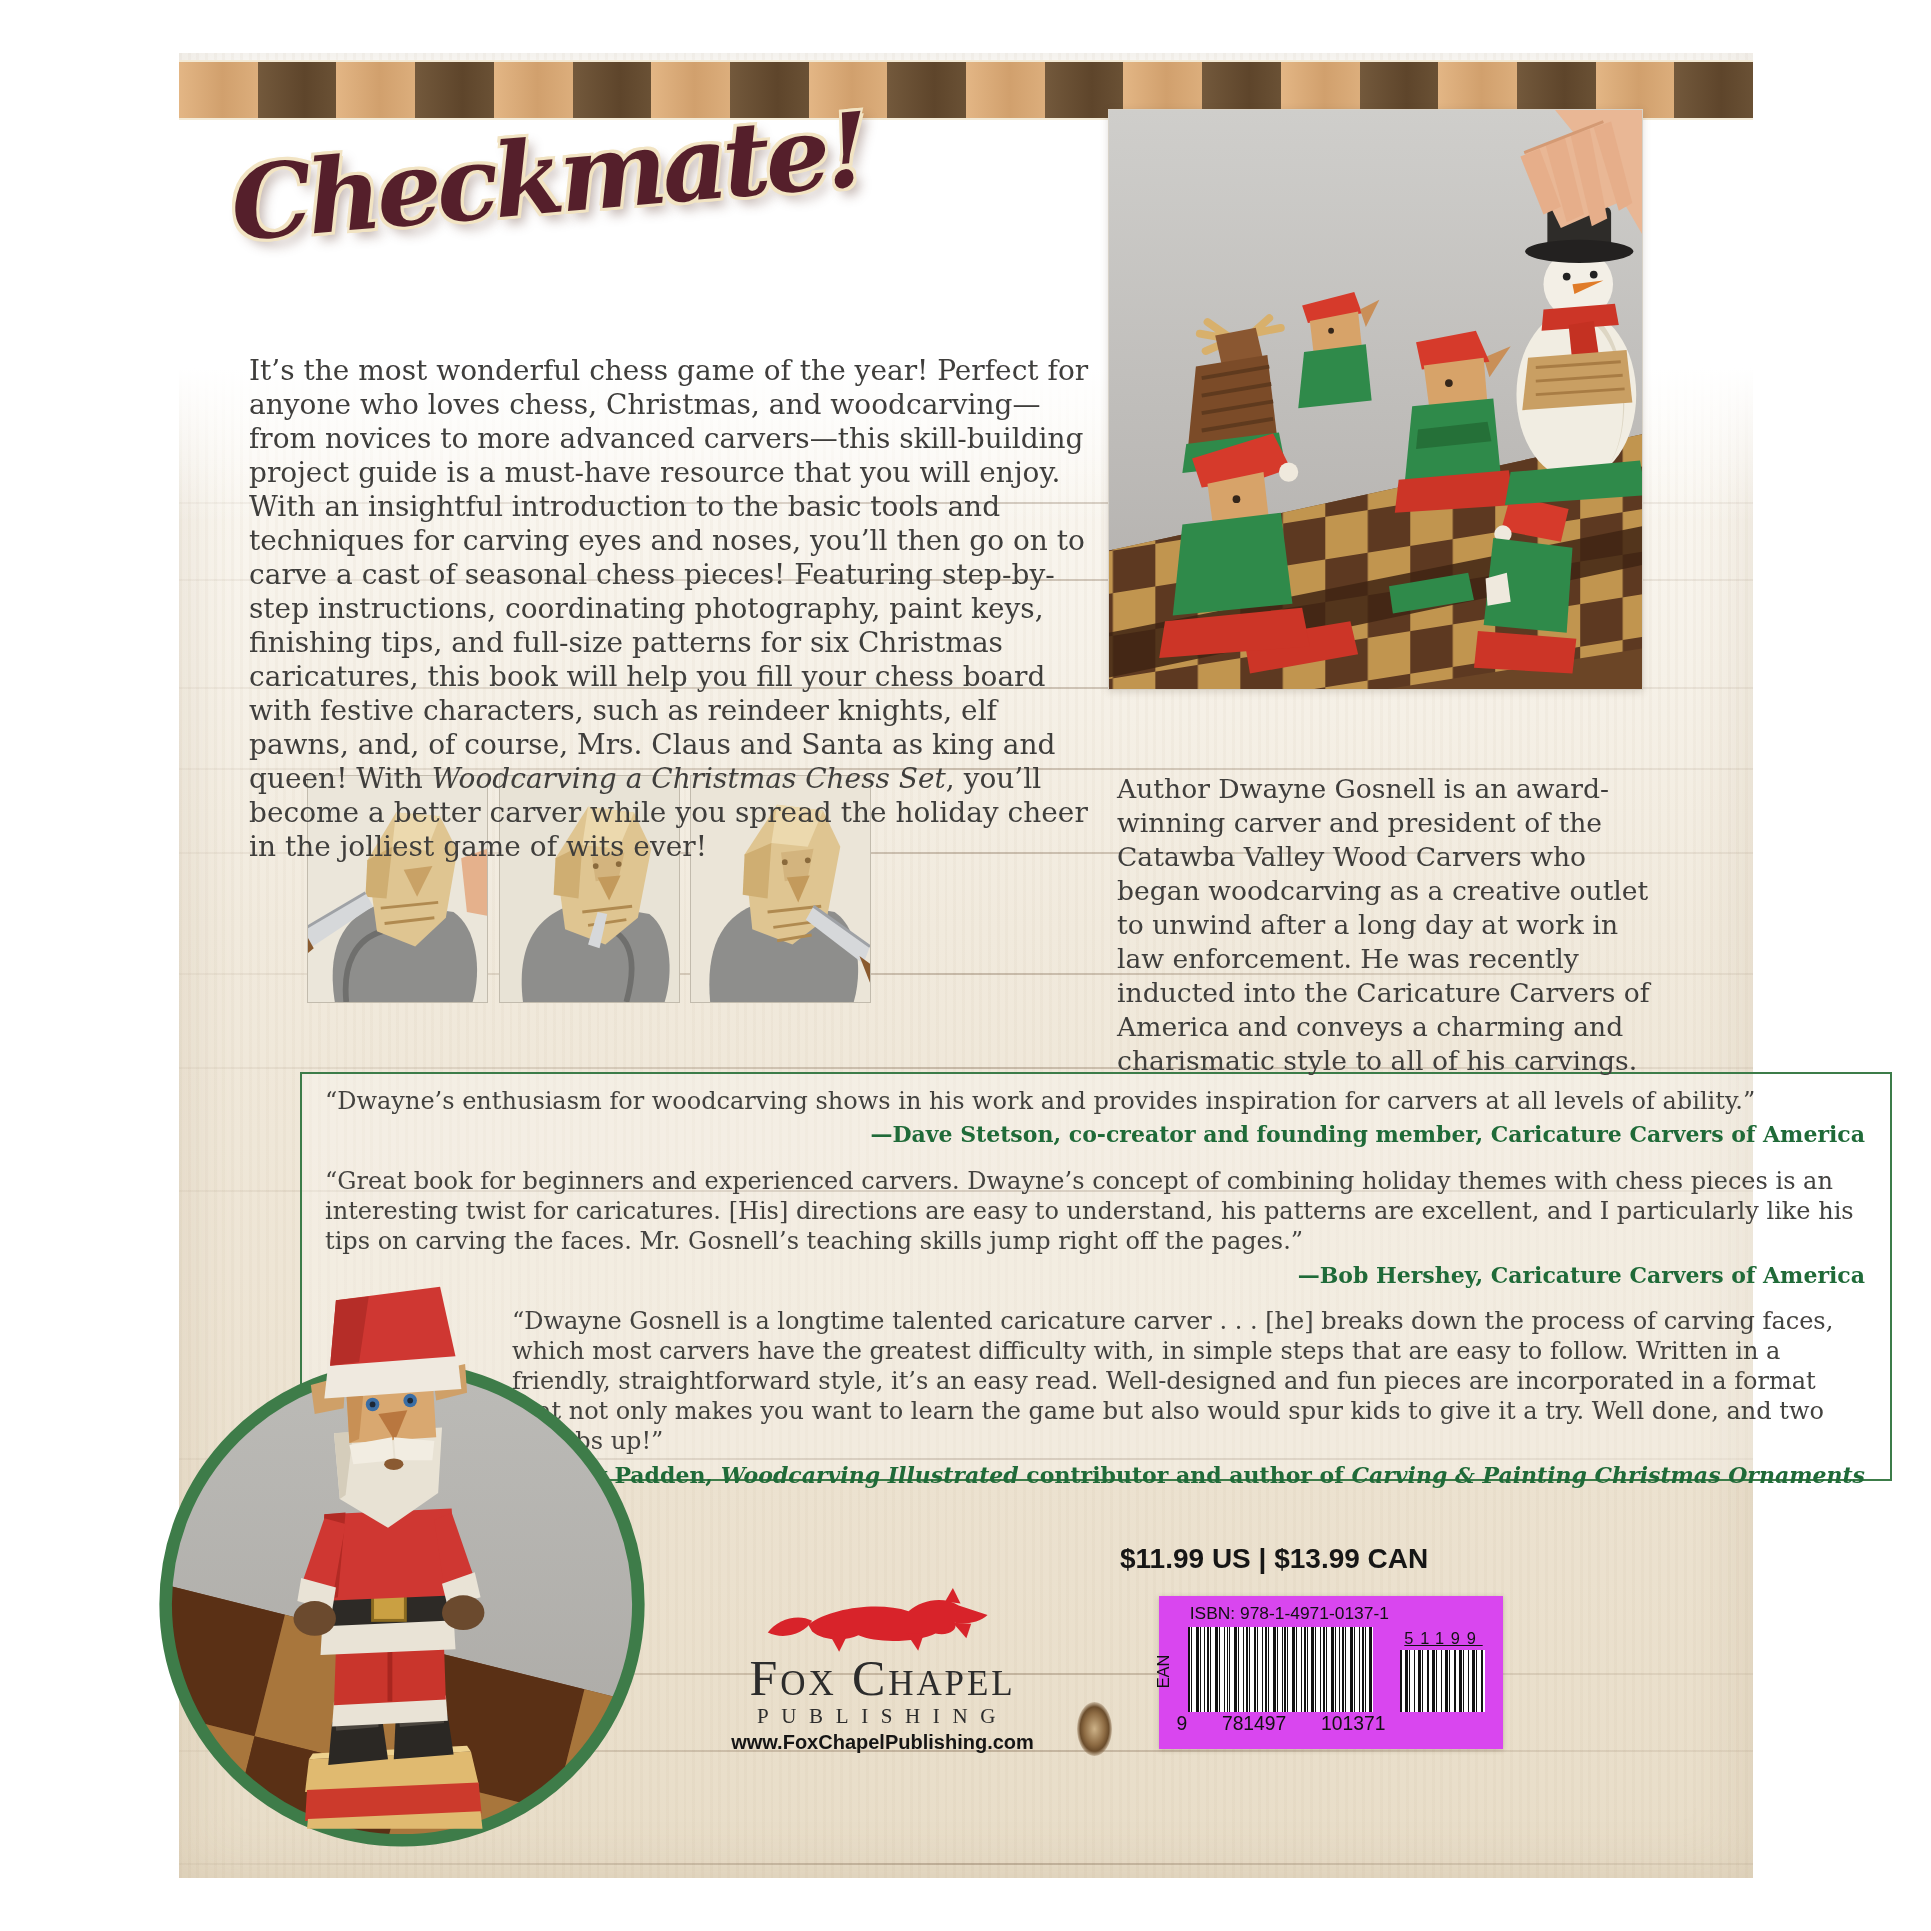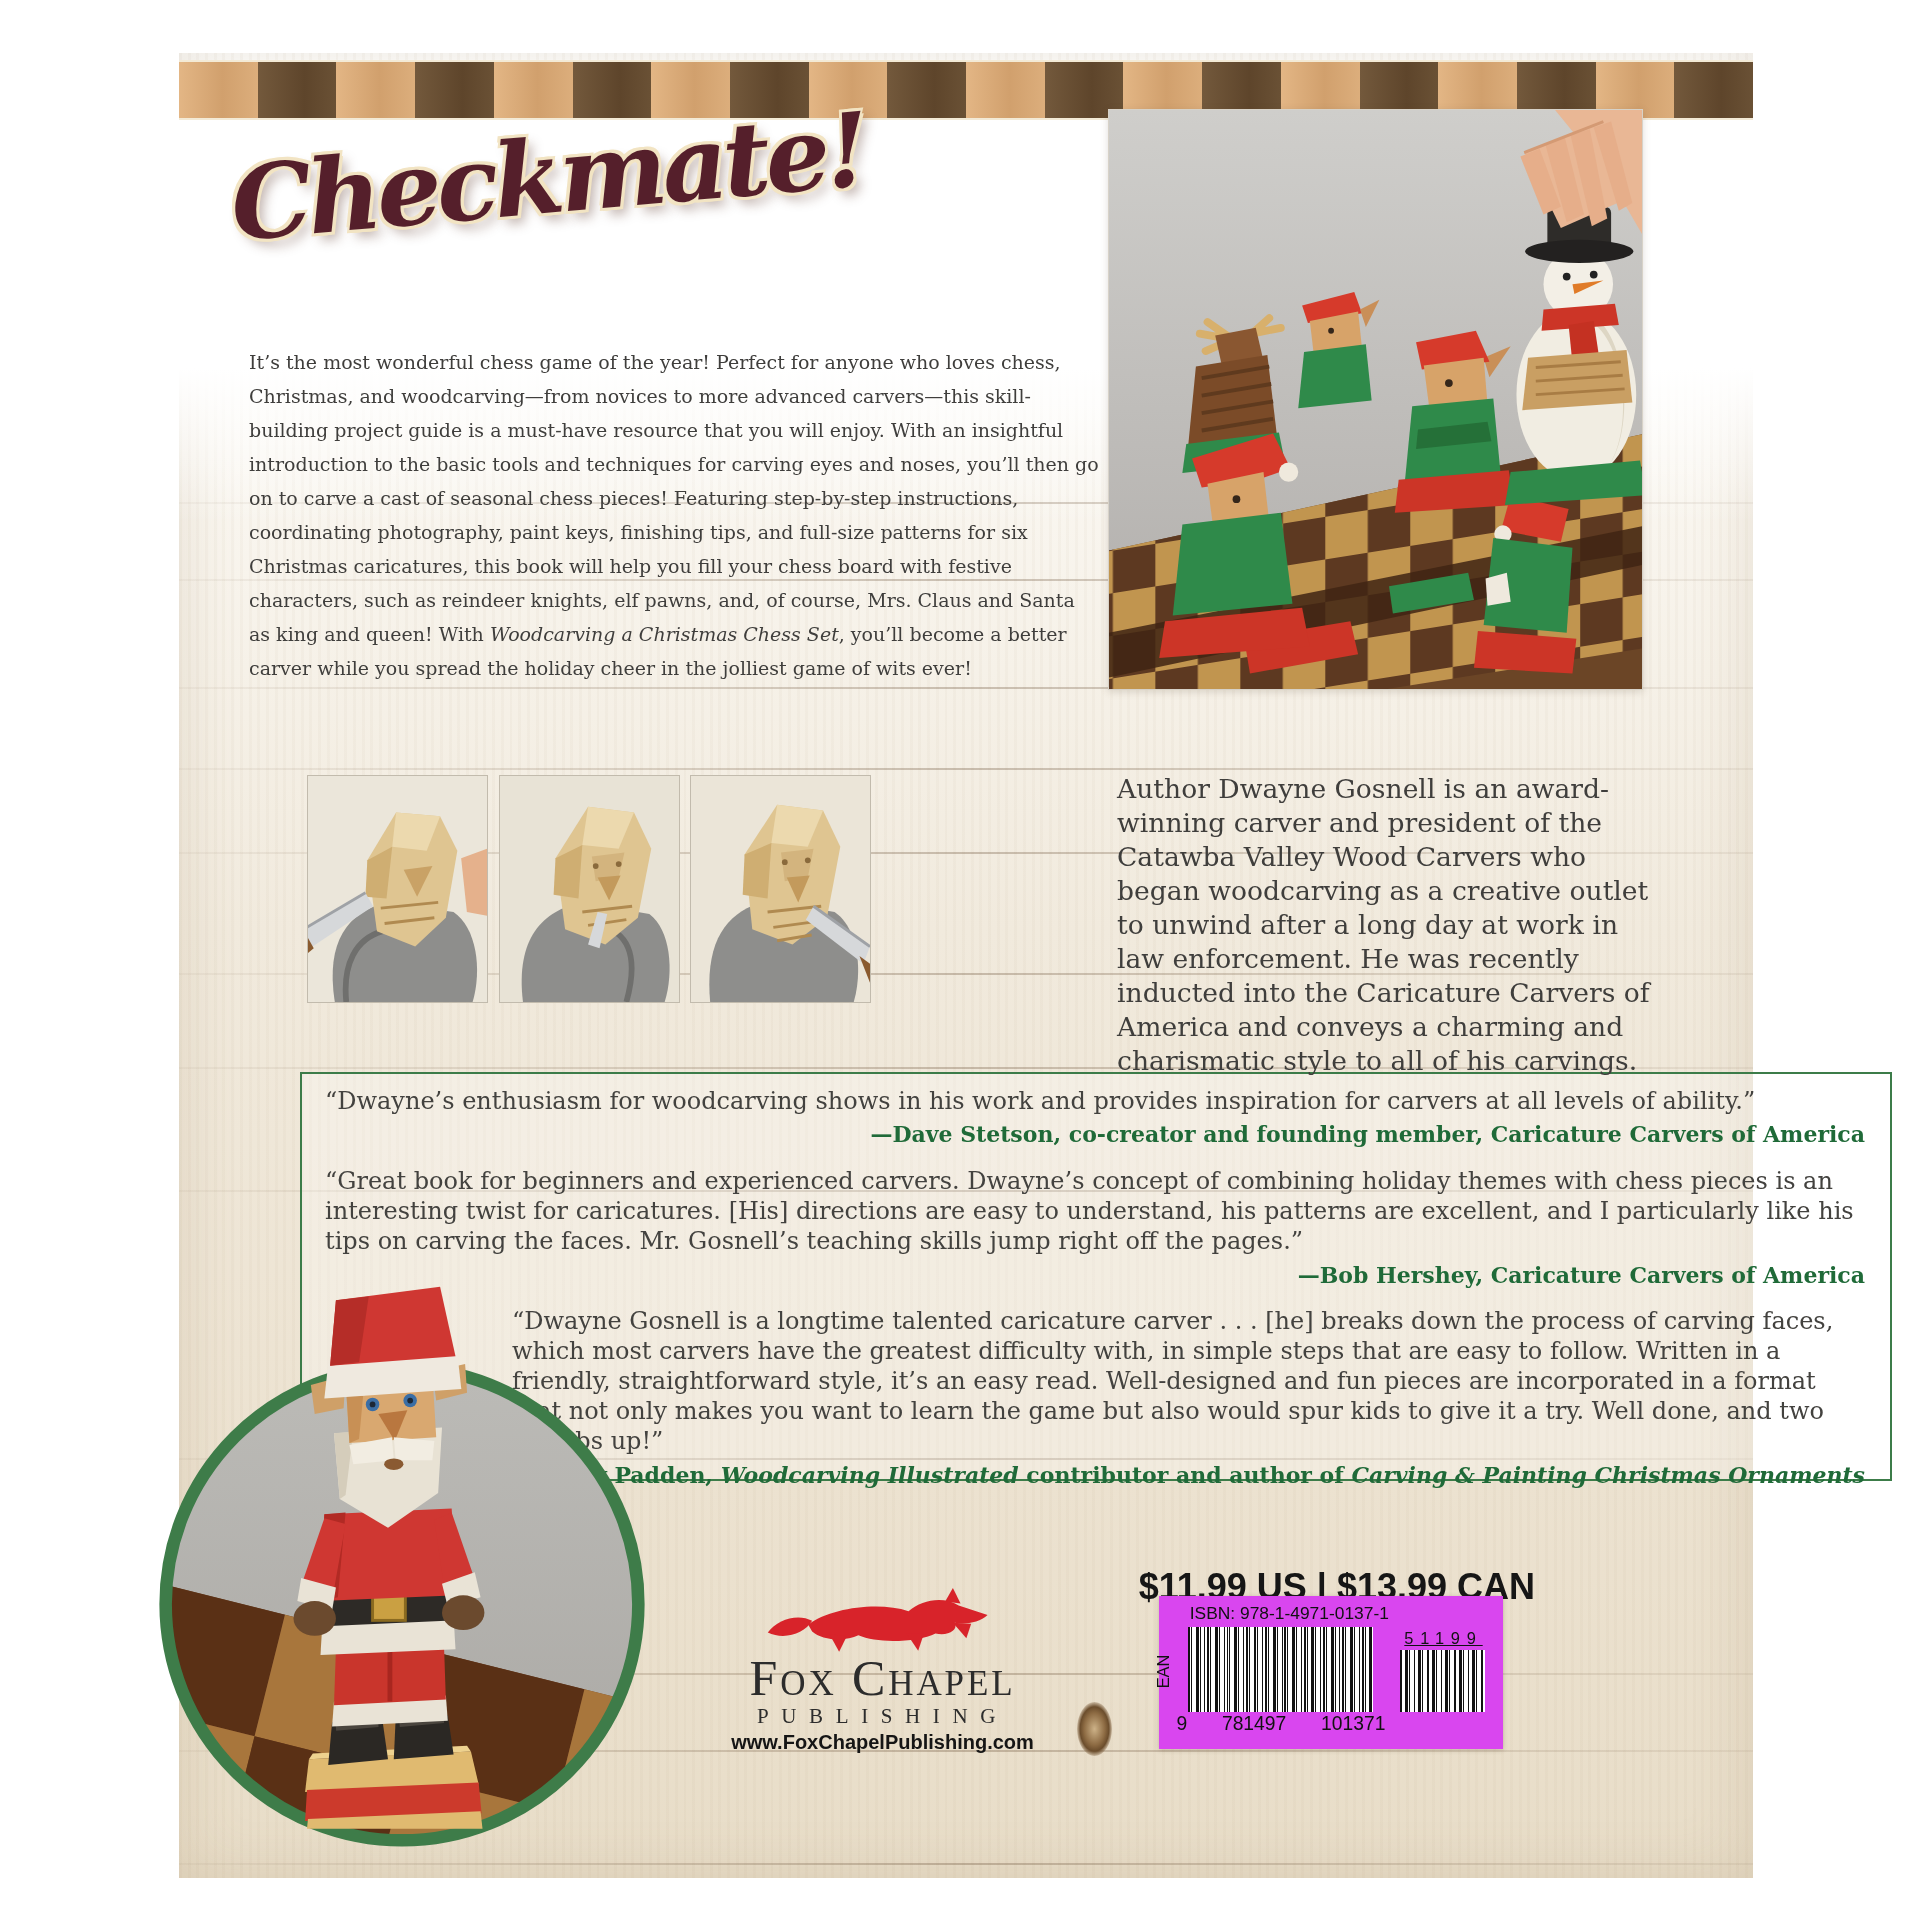--- a/index.html
+++ b/index.html
@@ -32,21 +32,21 @@
 
   
   .title{position:absolute;left:230px;top:114px;width:695px;z-index:3;
          font-family:"DejaVu Serif",serif;font-style:italic;font-weight:bold;
          font-size:102px;letter-spacing:-4.8px;color:#551f2b;transform:rotate(-5deg);
          text-shadow:-2.9px -2.9px 0 #f2e4c3, 2.9px -2.9px 0 #f2e4c3, -2.9px 2.9px 0 #f2e4c3,
                       2.9px 2.9px 0 #f2e4c3, 0 2.9px 0 #f2e4c3, 5.8px 7.7px 11.6px rgba(80,40,25,0.35);}
 
   
   .intro{position:absolute;left:249px;top:326px;width:850px;z-index:3;
-         font-size:19px;line-height:34px;color:#3f3e3c;}
+         font-size:28px;line-height:34px;color:#3f3e3c;}
   .bio{position:absolute;left:1117px;top:745px;width:537px;z-index:3;
        font-size:26.6px;line-height:34px;color:#3f3e3c;}
   .em{font-style:italic;}
 
   
   .main-photo{position:absolute;left:1108px;top:109px;width:533px;height:579px;z-index:2;
               border:1px solid #d7d2c8;box-shadow:0 1.9px 7.7px rgba(90,70,50,0.18);}
   .steps{position:absolute;left:307px;top:775px;width:579px;display:flex;gap:10.6px;z-index:2;}
   .step{width:181px;height:228px;border:1.9px solid #c2bbad;background:#ebe6da;box-sizing:border-box;}
   .circle-photo{position:absolute;left:156px;top:1358px;width:492px;height:492px;z-index:3;}
@@ -66,23 +66,23 @@
   .pub{position:absolute;left:716px;top:1582px;width:333px;text-align:center;z-index:3;color:#262626;}
   .pub .fox{display:block;margin:0 auto 1.9px auto;}
   .pub .name{font-family:Liberation Serif, serif;font-variant:small-caps;
              font-size:50px;line-height:48px;letter-spacing:2.9px;color:#2c2c2c;}
   .pub .sub{font-family:"Liberation Serif","DejaVu Serif",serif;font-size:21px;letter-spacing:12.6px;
             margin-top:1.9px;color:#2c2c2c;}
   .pub .url{font-family:"Liberation Sans","DejaVu Sans",sans-serif;font-weight:bold;font-size:20px;
             margin-top:2px;color:#151515;}
 
   
-  .price{position:absolute;left:1120px;top:1543px;width:415px;text-align:right;z-index:3;
+  .price{position:absolute;left:1120px;top:1543px;width:415px;text-align:left;z-index:3;
          font-family:"Liberation Sans","DejaVu Sans",sans-serif;font-weight:bold;
-         font-size:36px;color:#161616;margin-top:23px;}
+         font-size:28px;color:#161616;}
   .bcbox{position:absolute;left:1159px;top:1596px;width:344px;height:153px;background:#d946ef;
          z-index:3;box-shadow:0 1px 4.8px rgba(80,60,40,0.25);
          font-family:"Liberation Sans","DejaVu Sans",sans-serif;color:#111;}
   .bcbox .isbn{position:absolute;left:19.3px;top:6.8px;width:222px;text-align:center;font-size:17.4px;}
   .bcbox .ean{position:absolute;left:-11.6px;top:66px;font-size:16.4px;transform:rotate(-90deg);}
   .bars-main{position:absolute;left:29px;top:31px;width:185px;height:85px;
              background:repeating-linear-gradient(90deg,
                #111 0 1.9px,#fff 1.9px 2.9px,#111 2.9px 3.9px,#fff 3.9px 7.7px,
                #111 7.7px 10.6px,#fff 10.6px 11.6px,#111 11.6px 12.6px,#fff 12.6px 16.4px,
                #111 16.4px 17.4px,#fff 17.4px 19.3px);}

